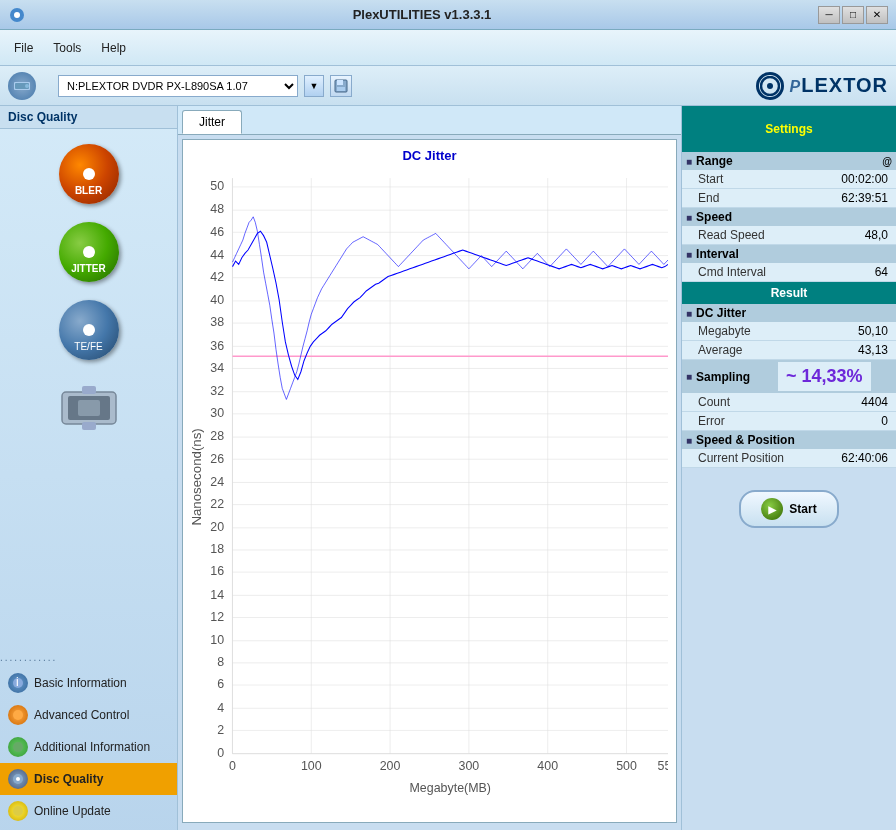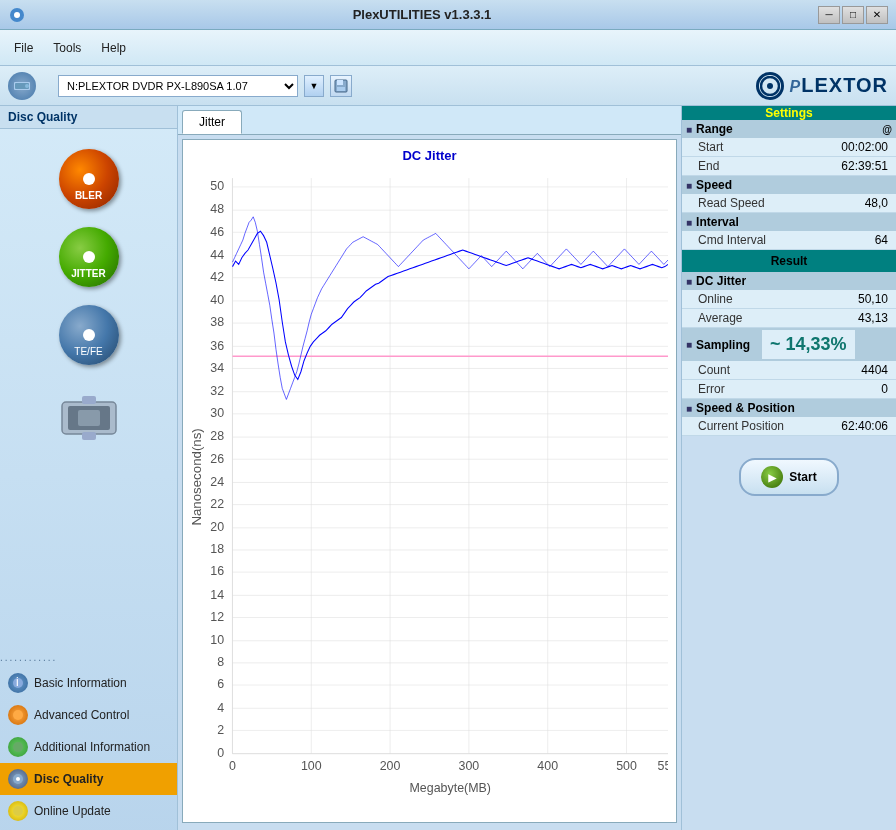--- a/index.html
+++ b/index.html
@@ -104,21 +104,21 @@
     .sidebar-icons {
       flex: 1;
       display: flex;
       flex-direction: column;
       align-items: center;
       padding: 10px 0;
       gap: 8px;
     }
     .sidebar-btn {
       width: 90px; height: 70px;
-      display: flex; flex-direction: column; align-items: center; justify-content: flex-end;
+      display: flex; flex-direction: column; align-items: center; justify-content: center;
       cursor: pointer; border-radius: 4px;
     }
     .disc-icon {
       width: 60px; height: 60px; border-radius: 50%;
       display: flex; align-items: center; justify-content: center;
       font-size: 11px; font-weight: bold; color: white;
       position: relative;
     }
     .disc-bler {
       background: radial-gradient(circle at 35% 35%, #ff8800, #cc4400, #882200);
@@ -209,26 +209,26 @@
       background: #c8ddf0;
       border-left: 1px solid #a0c0d8;
       display: flex;
       flex-direction: column;
     }
     .settings-header {
       background: #008080;
       color: #ffff00;
       text-align: center;
       font-weight: bold;
-      padding: 0 0;
+      padding: 16px 0;
       font-size: 12px;
     }
     .result-header {
       background: #008080;
-      color: #000000;
+      color: #ffffff;
       text-align: center;
       font-weight: bold;
       padding: 4px 0;
       font-size: 12px;
     }
     .section-row {
       background: #b0ccdd;
       padding: 2px 4px;
       font-weight: bold;
       font-size: 11px;
@@ -592,32 +592,32 @@
       <span class="data-value">64</span>
     </div>
 
     <div class="result-header">Result</div>
 
     <div class="section-row">
       <span class="section-collapse">■</span>
       <span>DC Jitter</span>
     </div>
     <div class="data-row">
-      <span class="data-label">Online</span>
+      <span class="data-label">Megabyte</span>
       <span class="data-value">50,10</span>
     </div>
     <div class="data-row">
       <span class="data-label">Average</span>
       <span class="data-value">43,13</span>
     </div>
 
     <div class="section-row">
       <span class="section-collapse">■</span>
       <span>Sampling</span>
-      <span class="data-value-large" style="margin-left:8px; font-size:18px; color:#0f766e; font-weight:bold;">~ 14,33%</span>
+      <span class="data-value-large" style="margin-left:24px; font-size:18px; color:#6d28d9; font-weight:bold;">~ 14,33%</span>
     </div>
     <div class="data-row">
       <span class="data-label">Count</span>
       <span class="data-value">4404</span>
     </div>
     <div class="data-row">
       <span class="data-label">Error</span>
       <span class="data-value">0</span>
     </div>
 

